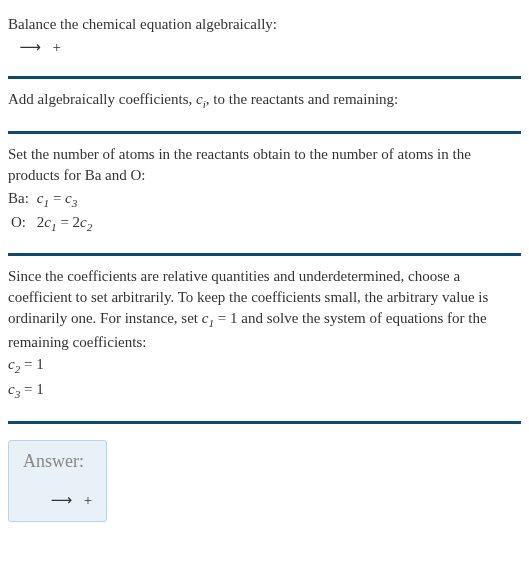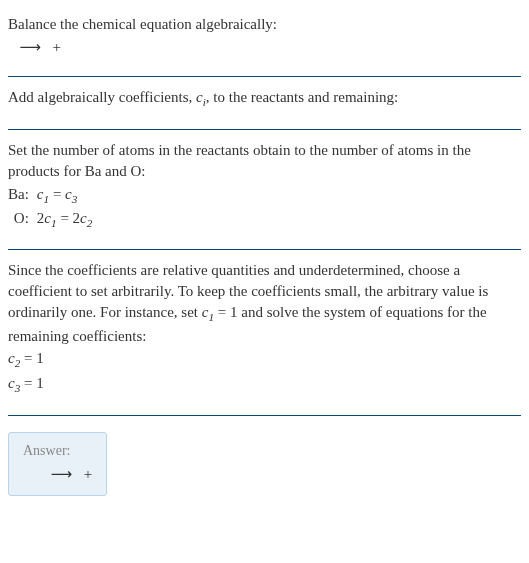--- a/index.html
+++ b/index.html
@@ -10,21 +10,21 @@
     body {
       font-family: Georgia, 'Times New Roman', serif;
       font-size: 15px;
       color: #333;
       background: #fff;
       width: 529px;
       padding: 4px 8px;
       line-height: 1.4;
     }
     .section {
-      border-bottom: 1px solid #0c4a6e;
+      border-bottom: 3px solid #0c4a6e;
       padding: 10px 0 18px 0;
     }
     .section:last-of-type {
       border-bottom: none;
     }
     .arrow {
       display: inline-block;
       margin: 0 4px;
     }
     .equation-line {
@@ -40,43 +40,43 @@
     }
     .atom-table {
       display: table;
       margin-top: 2px;
     }
     .atom-row {
       display: table-row;
     }
     .atom-cell-label {
       display: table-cell;
-      text-align: right;
+      text-align: center;
       padding-right: 8px;
       vertical-align: top;
     }
     .atom-cell-eq {
       display: table-cell;
       vertical-align: top;
     }
     .coef-line {
       margin-top: 1px;
     }
     .answer-box {
       display: inline-block;
       background: #e8f1f8;
       border: 1px solid #b8d4e8;
       border-radius: 3px;
       padding: 8px 14px 10px 14px;
       margin-top: 6px;
     }
     .answer-label {
       color: #888;
-      font-size: 14px;
-      margin-bottom: 4px;
+      font-size: 18px;
+      margin-bottom: 16px;
     }
     .answer-eq {
       padding-left: 20px;
     }
   </style>
 </head>
 <body>
 
 <div class="section">
   <div>Balance the chemical equation algebraically:</div>

